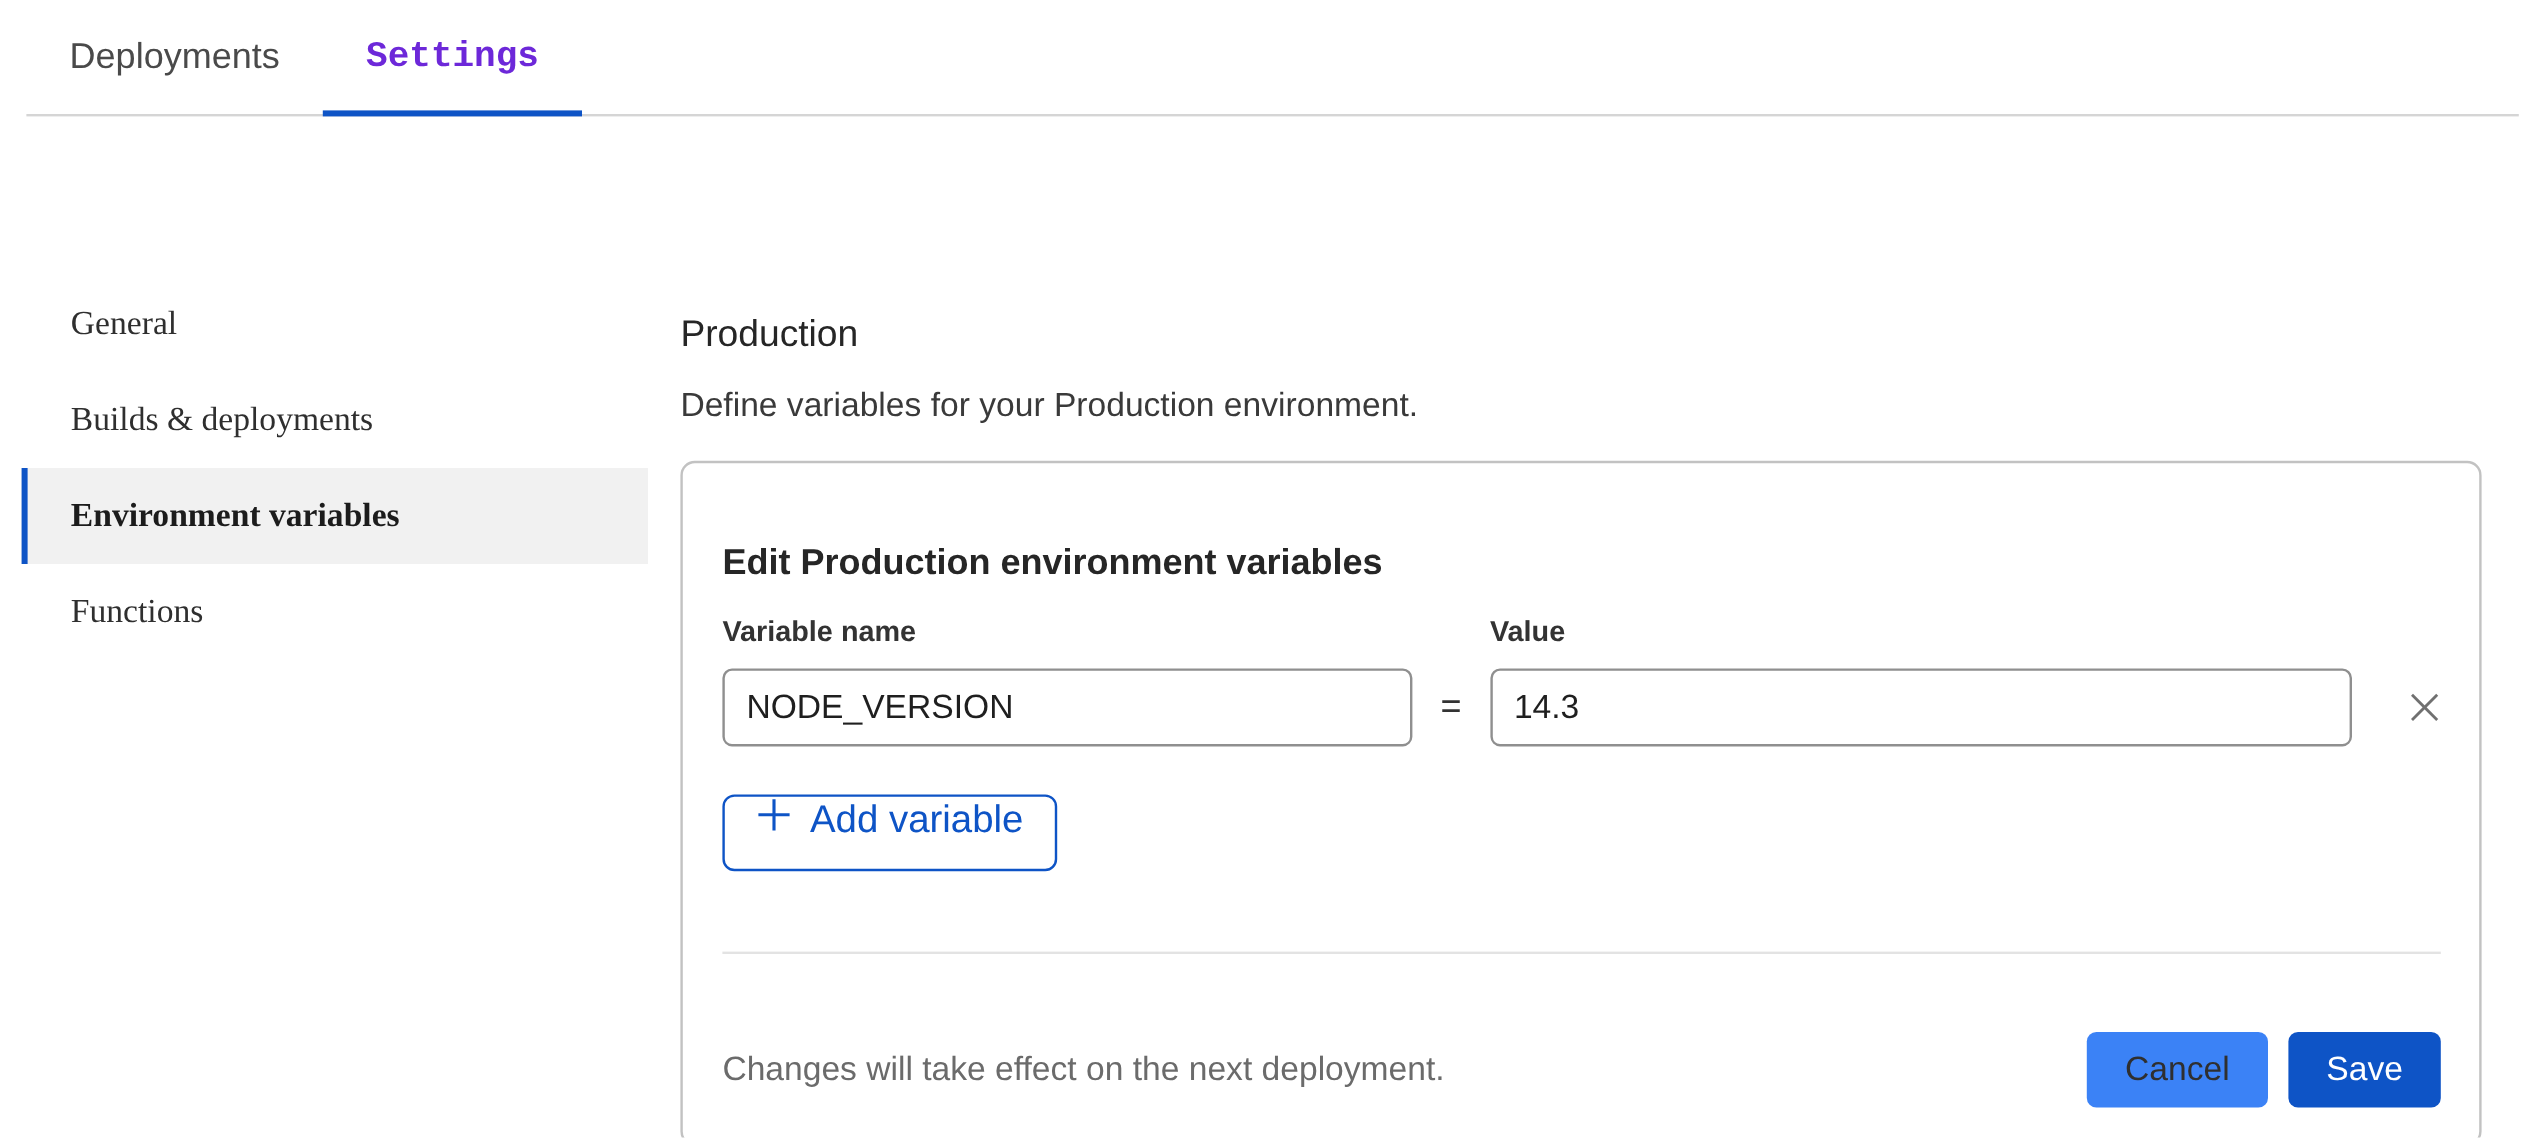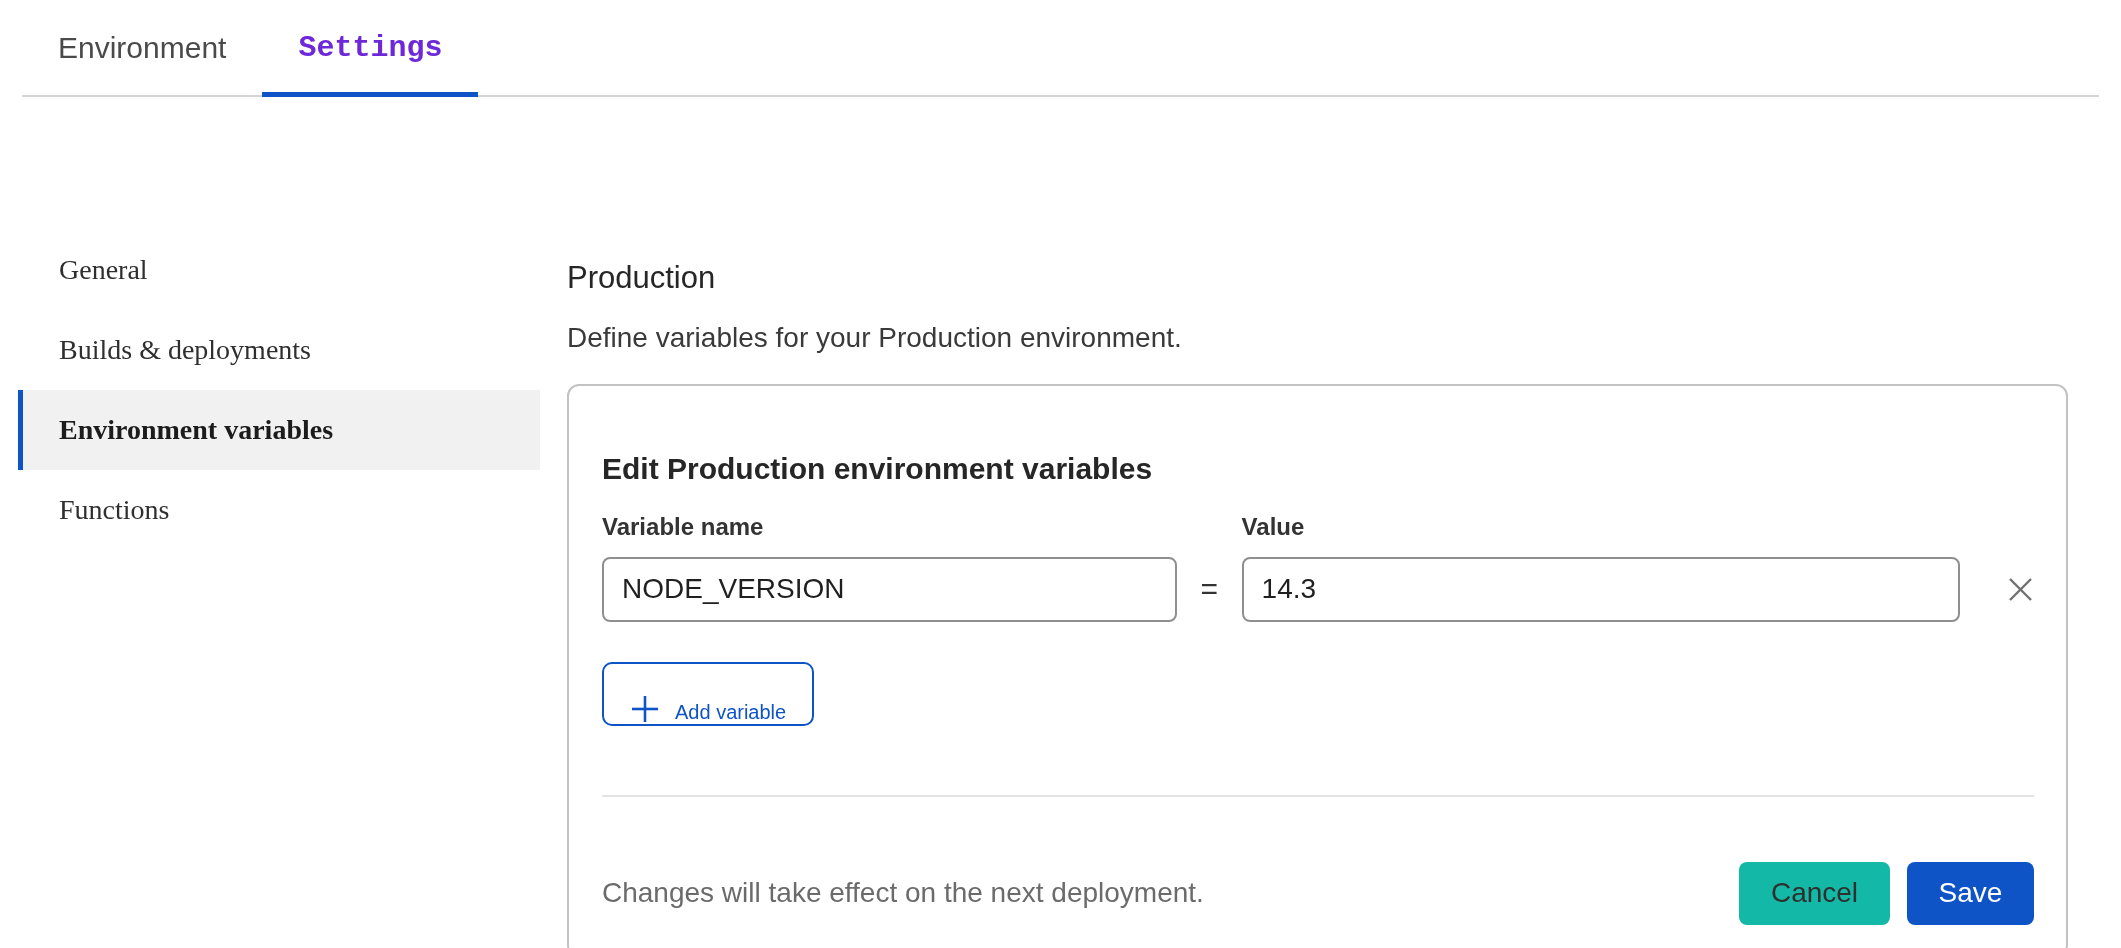--- a/index.html
+++ b/index.html
@@ -128,29 +128,29 @@
     height: 65px;
     align-self: flex-end;
     display: flex; align-items: center;
     cursor: pointer;
     background: none; border: none; padding: 0;
   }
 
   .add-btn {
     margin-top: 40px;
     height: 64px;
-    display: inline-flex; align-items: flex-end;
+    display: inline-flex; align-items: flex-start;
     gap: 15px;
     padding: 0 26px;
     border: 2px solid #0e54c6;
     border-radius: 10px;
     background: #ffffff;
     color: #0e54c6;
     font-family: "Liberation Sans", sans-serif;
-    font-size: 20px;
+    font-size: 32px;
     cursor: pointer;
   }
 
   .card-divider {
     margin-top: 67px;
     border: none;
     border-top: 2px solid #e3e3e3;
   }
 
   .card-footer {
@@ -165,35 +165,35 @@
   .btn {
     height: 63px;
     border: none;
     border-radius: 8px;
     font-family: "Liberation Sans", sans-serif;
     font-size: 28px;
     cursor: pointer;
   }
   .btn.cancel {
     width: 151px;
-    background: #14b8a6;
+    background: #3b82f6;
     color: #2f2f2f;
   }
   .btn.save {
     width: 127px;
     margin-left: 17px;
     background: #0e54c6;
     color: #ffffff;
   }
 </style>
 </head>
 <body>
 
 <nav class="tabbar">
-  <div class="tab">Environment</div>
+  <div class="tab">Deployments</div>
   <div class="tab active">Settings</div>
 </nav>
 
 <div class="content">
 
   <aside class="sidebar">
     <div class="side-item">General</div>
     <div class="side-item">Builds &amp; deployments</div>
     <div class="side-item active">Environment variables</div>
     <div class="side-item">Functions</div>

